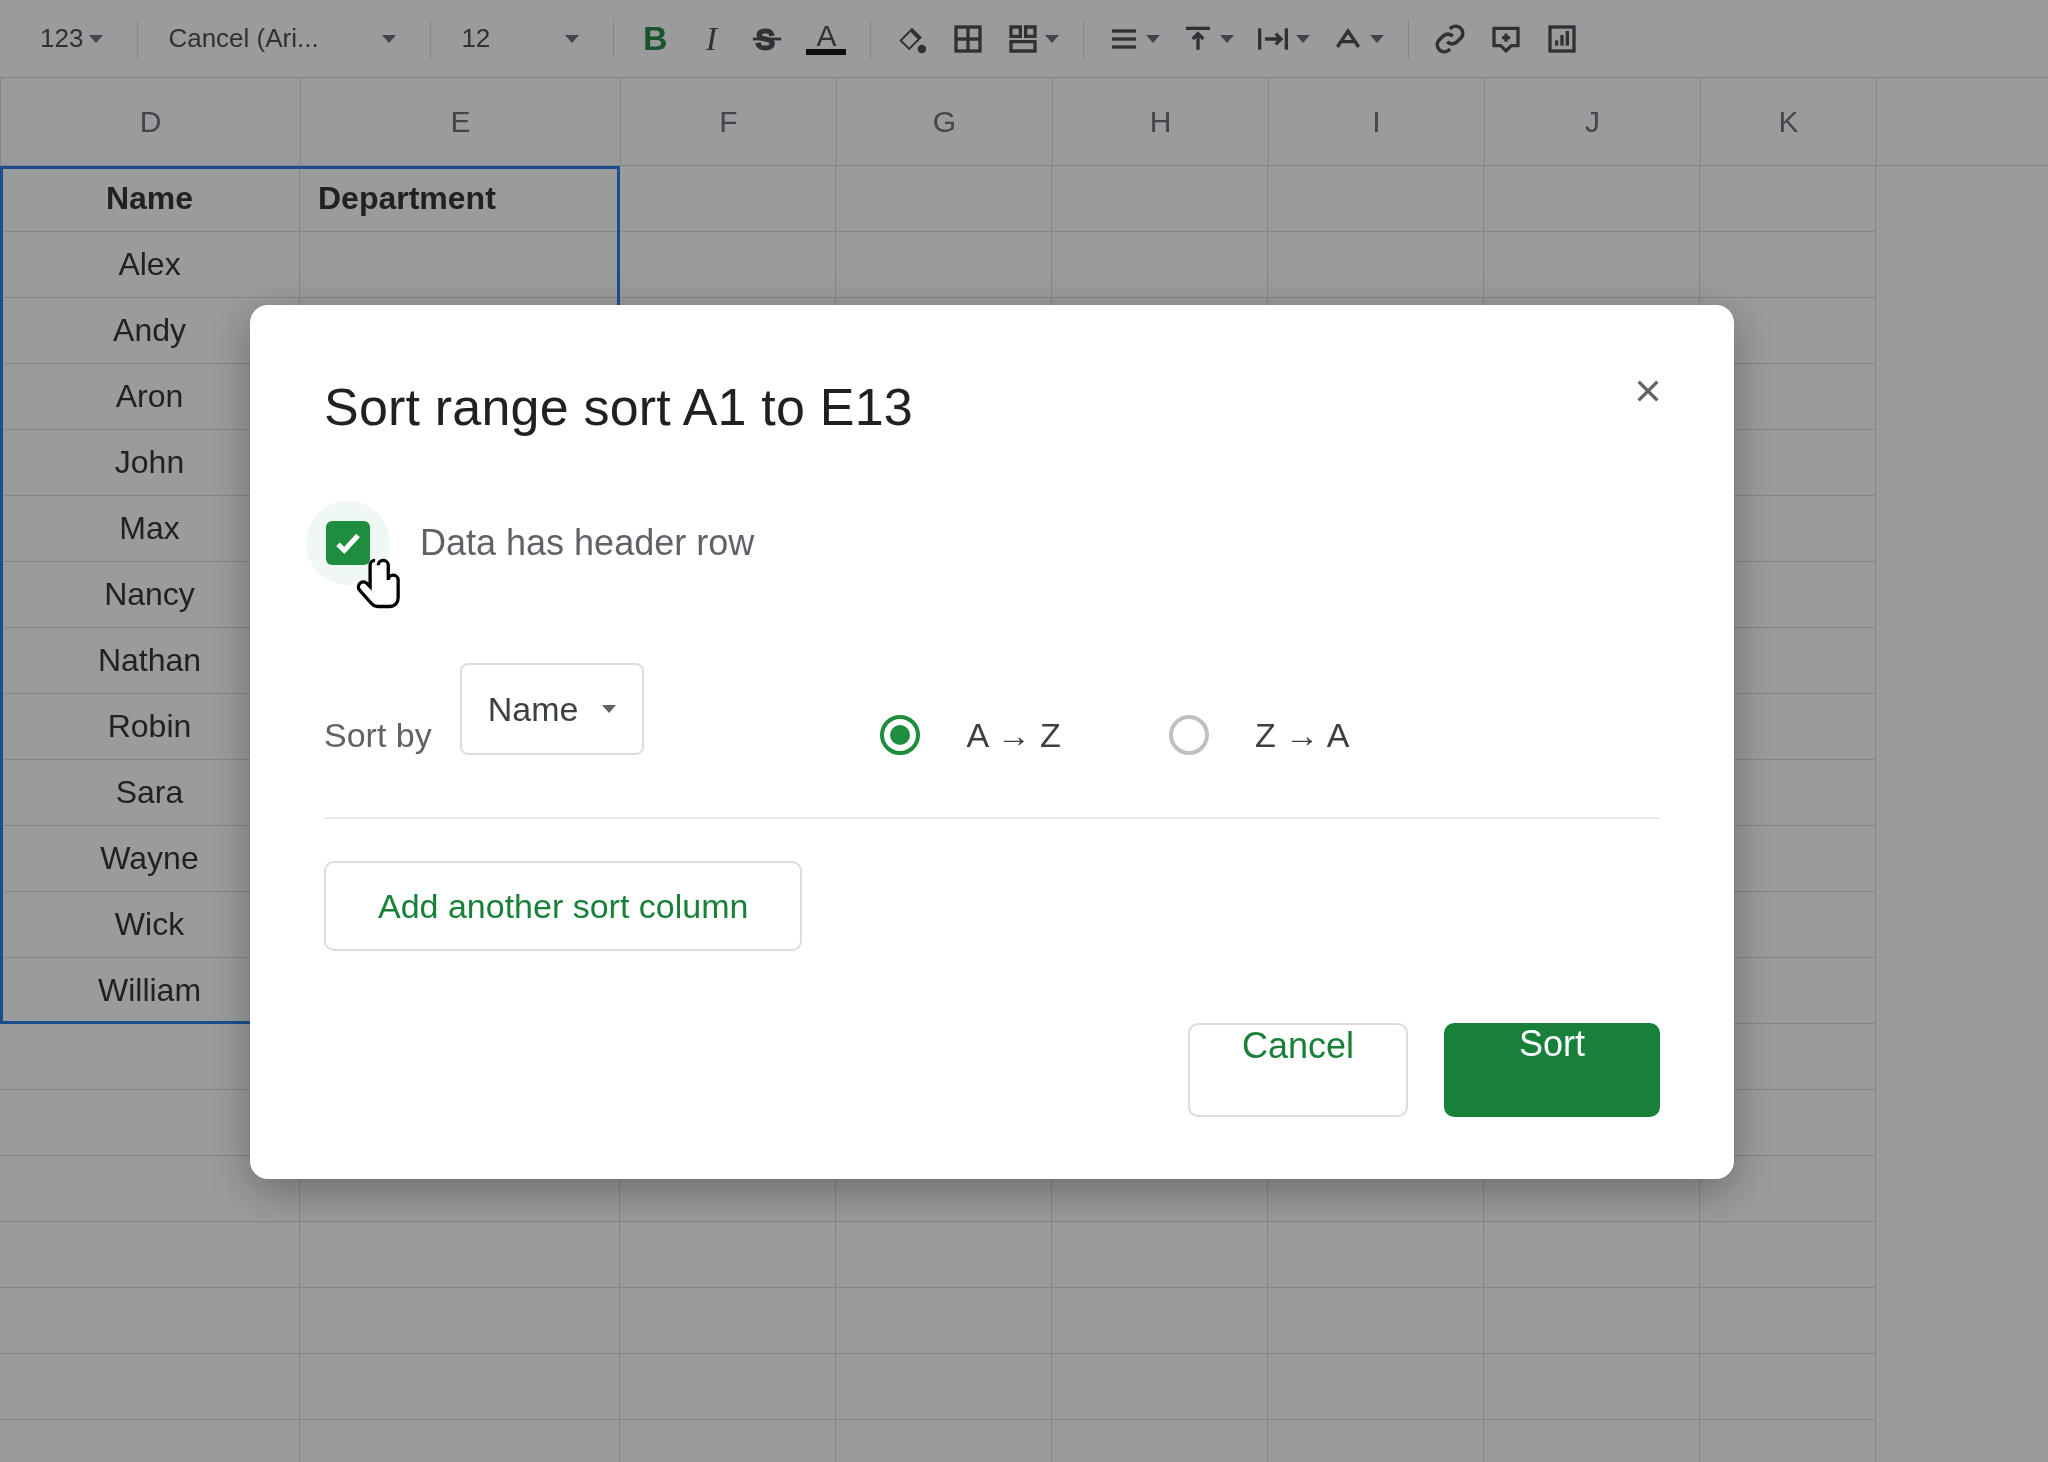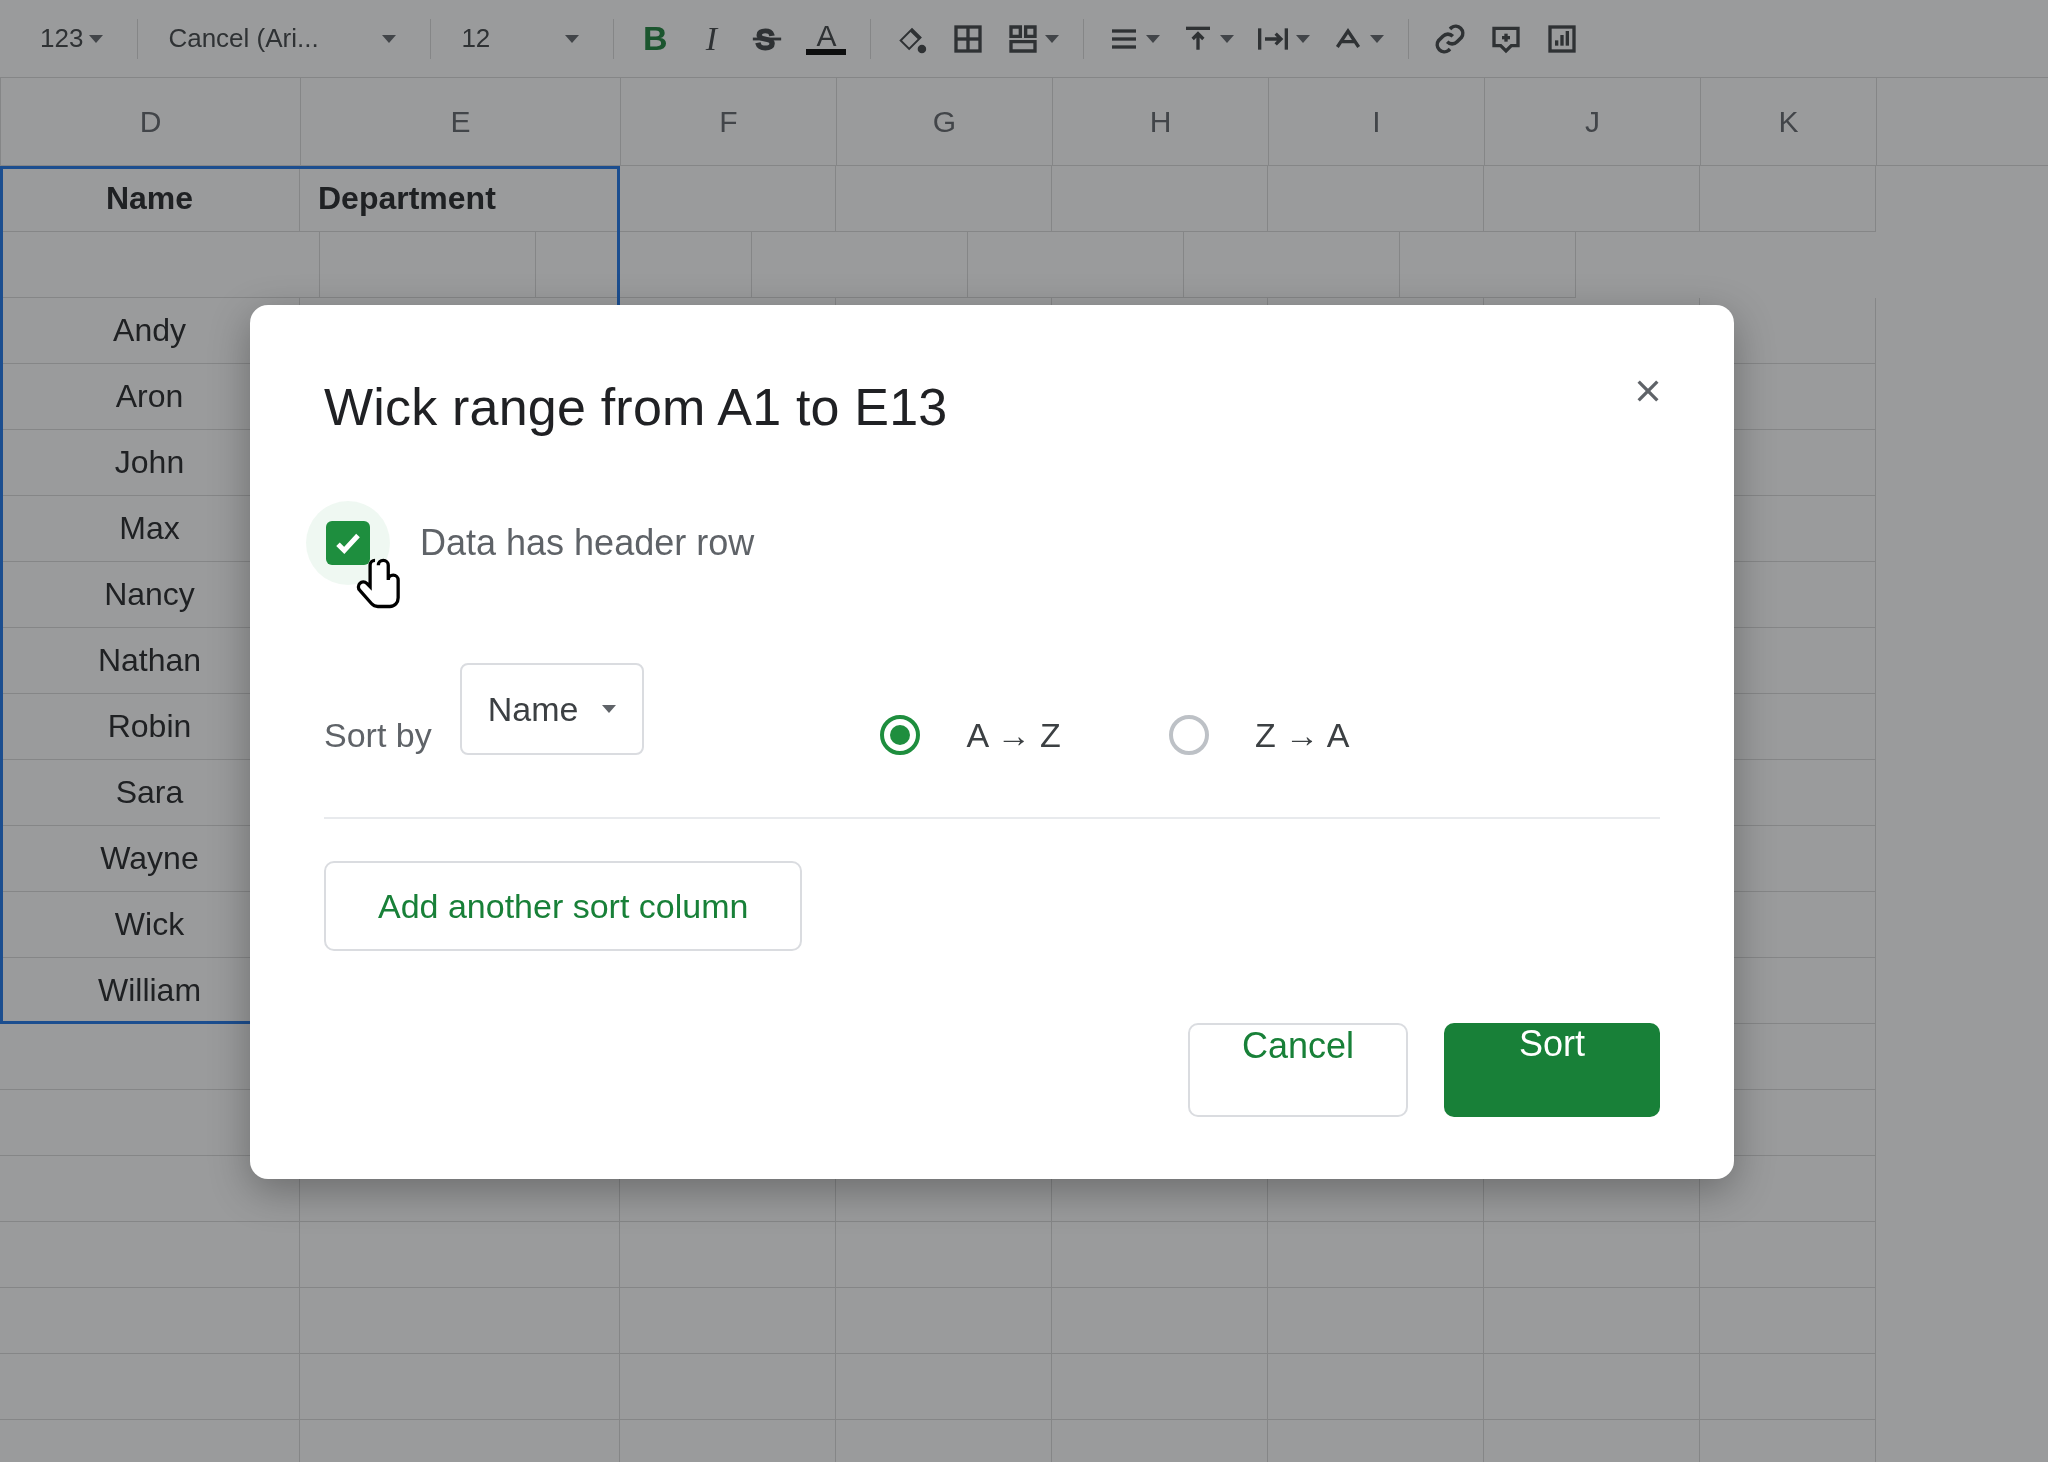--- a/index.html
+++ b/index.html
@@ -299,20 +299,21 @@
     <div class="cell hdr-cell col-E">Department</div>
     <div class="cell col-mid"></div>
     <div class="cell col-mid"></div>
     <div class="cell col-mid"></div>
     <div class="cell col-mid"></div>
     <div class="cell col-mid"></div>
     <div class="cell col-K"></div>
   </div>
 
   <div class="row">
+    <div class="cell center col-D">Alex</div>
     <div class="cell col-E"></div>
       <div class="cell col-mid"></div>
       <div class="cell col-mid"></div>
       <div class="cell col-mid"></div>
       <div class="cell col-mid"></div>
       <div class="cell col-mid"></div>
       <div class="cell col-K"></div>
   </div>
   <div class="row">
     <div class="cell center col-D">Andy</div>
@@ -496,21 +497,21 @@
       <div class="cell col-K"></div>
     </div>
 
 </div>
 
 <div class="selection-outline"></div>
 
 <div class="scrim"></div>
 
 <div class="dialog">
-  <div class="dlg-title">Wick range from A1 to E13</div>
+  <div class="dlg-title">Sort range sort A1 to E13</div>
 
   <div class="dlg-close">
     <svg width="32" height="32" viewBox="0 0 24 24" stroke="#5f6368" stroke-width="2.5" fill="none">
         <line x1="5" y1="5" x2="19" y2="19"></line>
         <line x1="19" y1="5" x2="5" y2="19"></line>
       </svg>
   </div>
 
   <div class="dlg-row chk-row">
     <div class="chk-halo">

